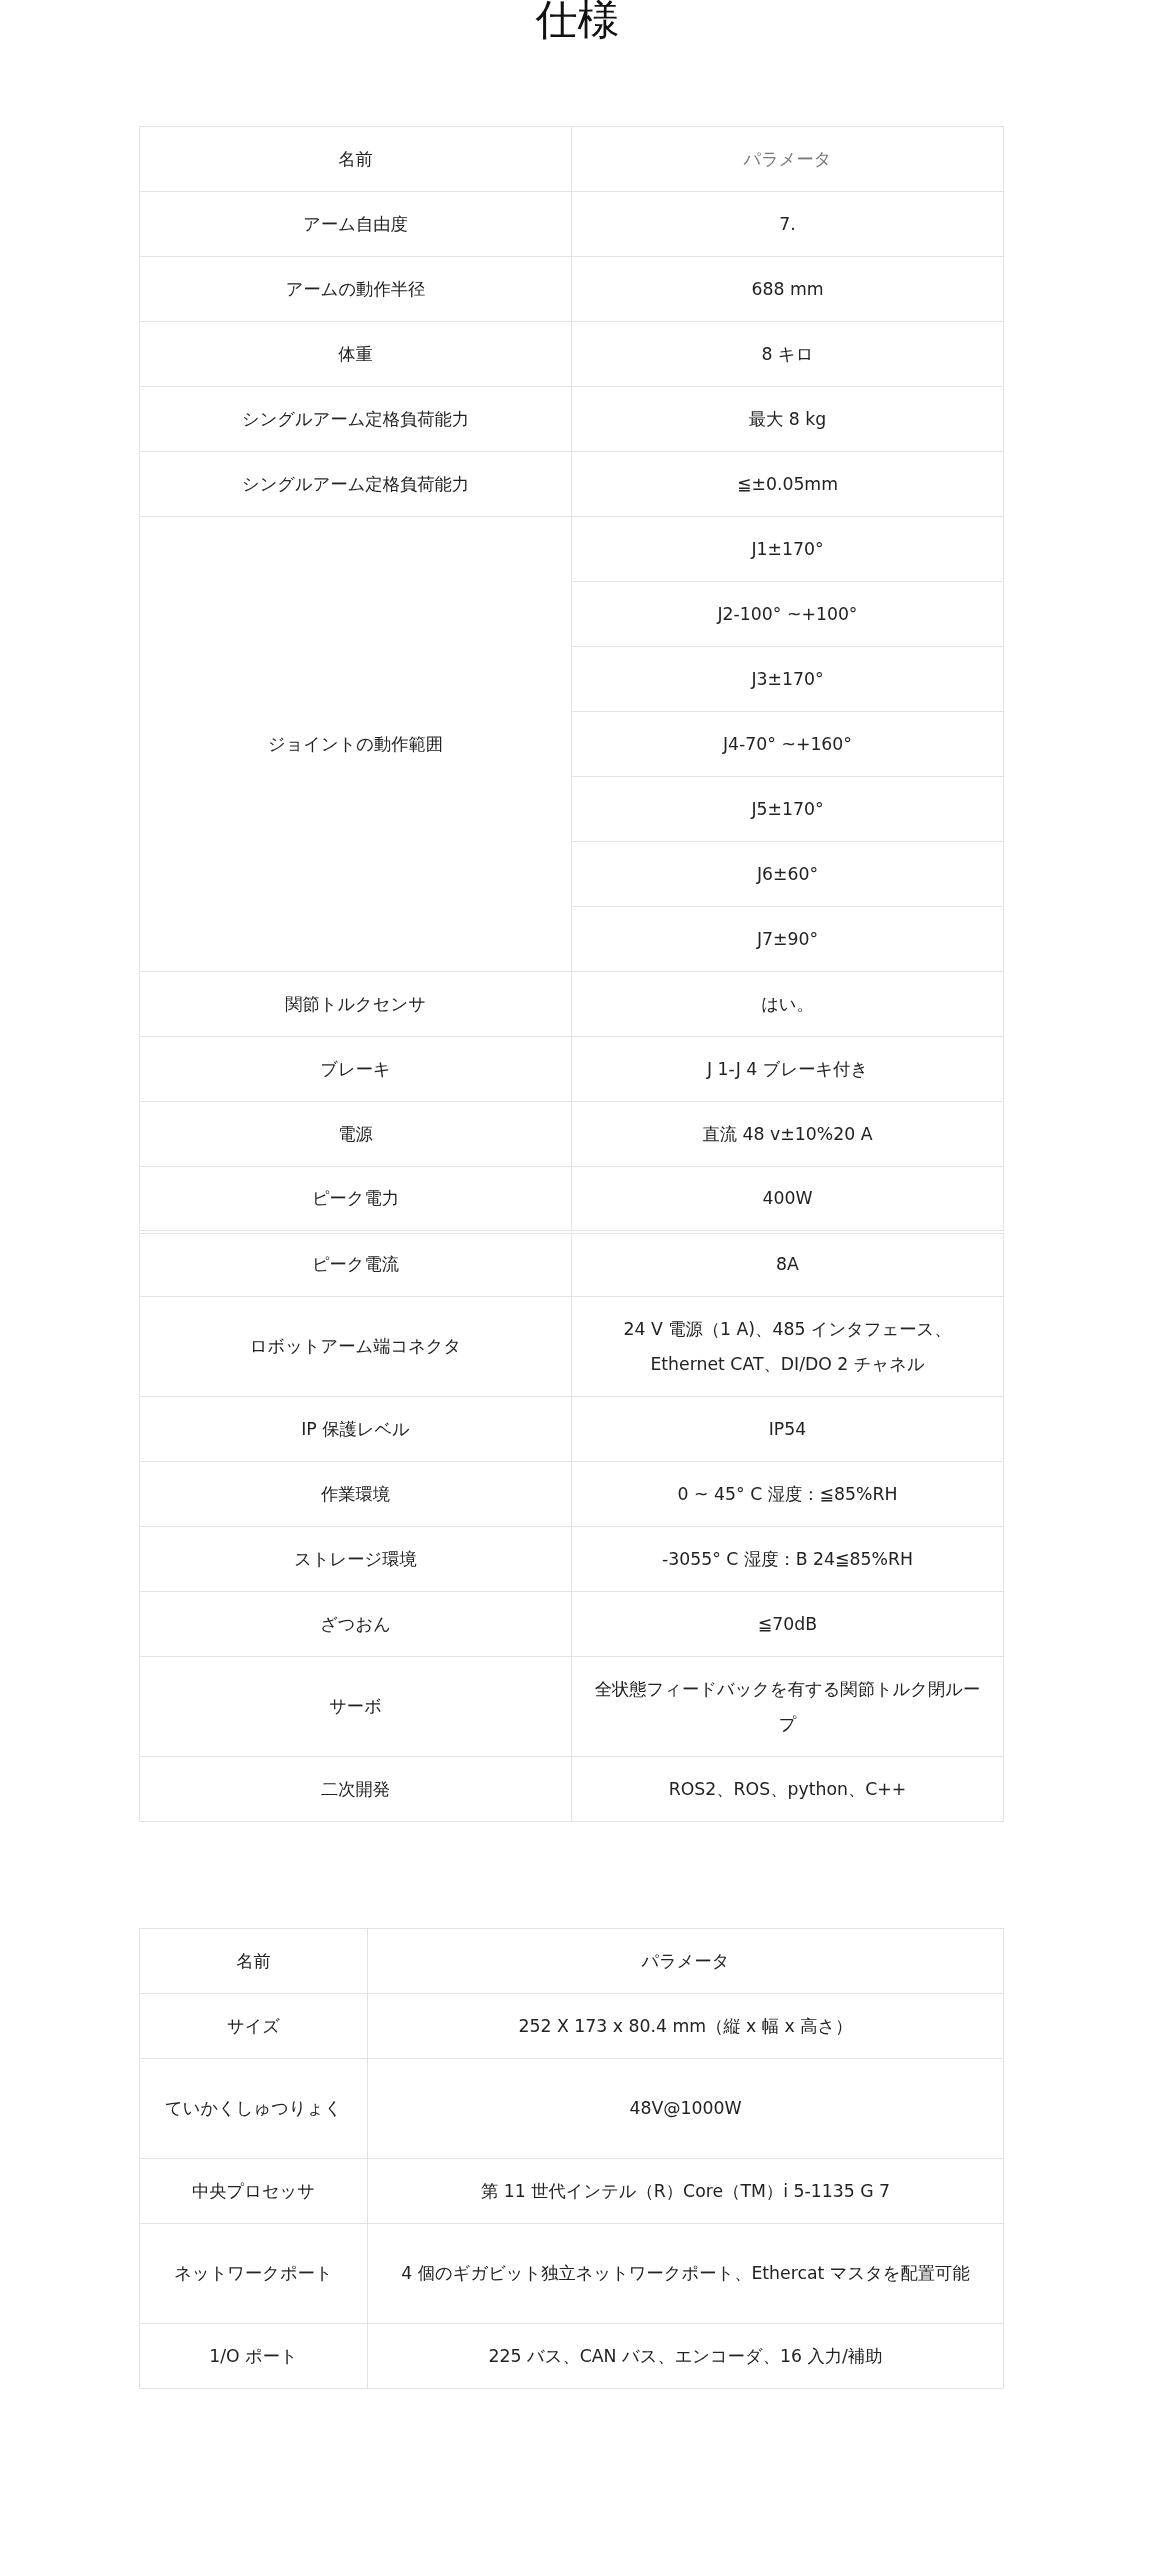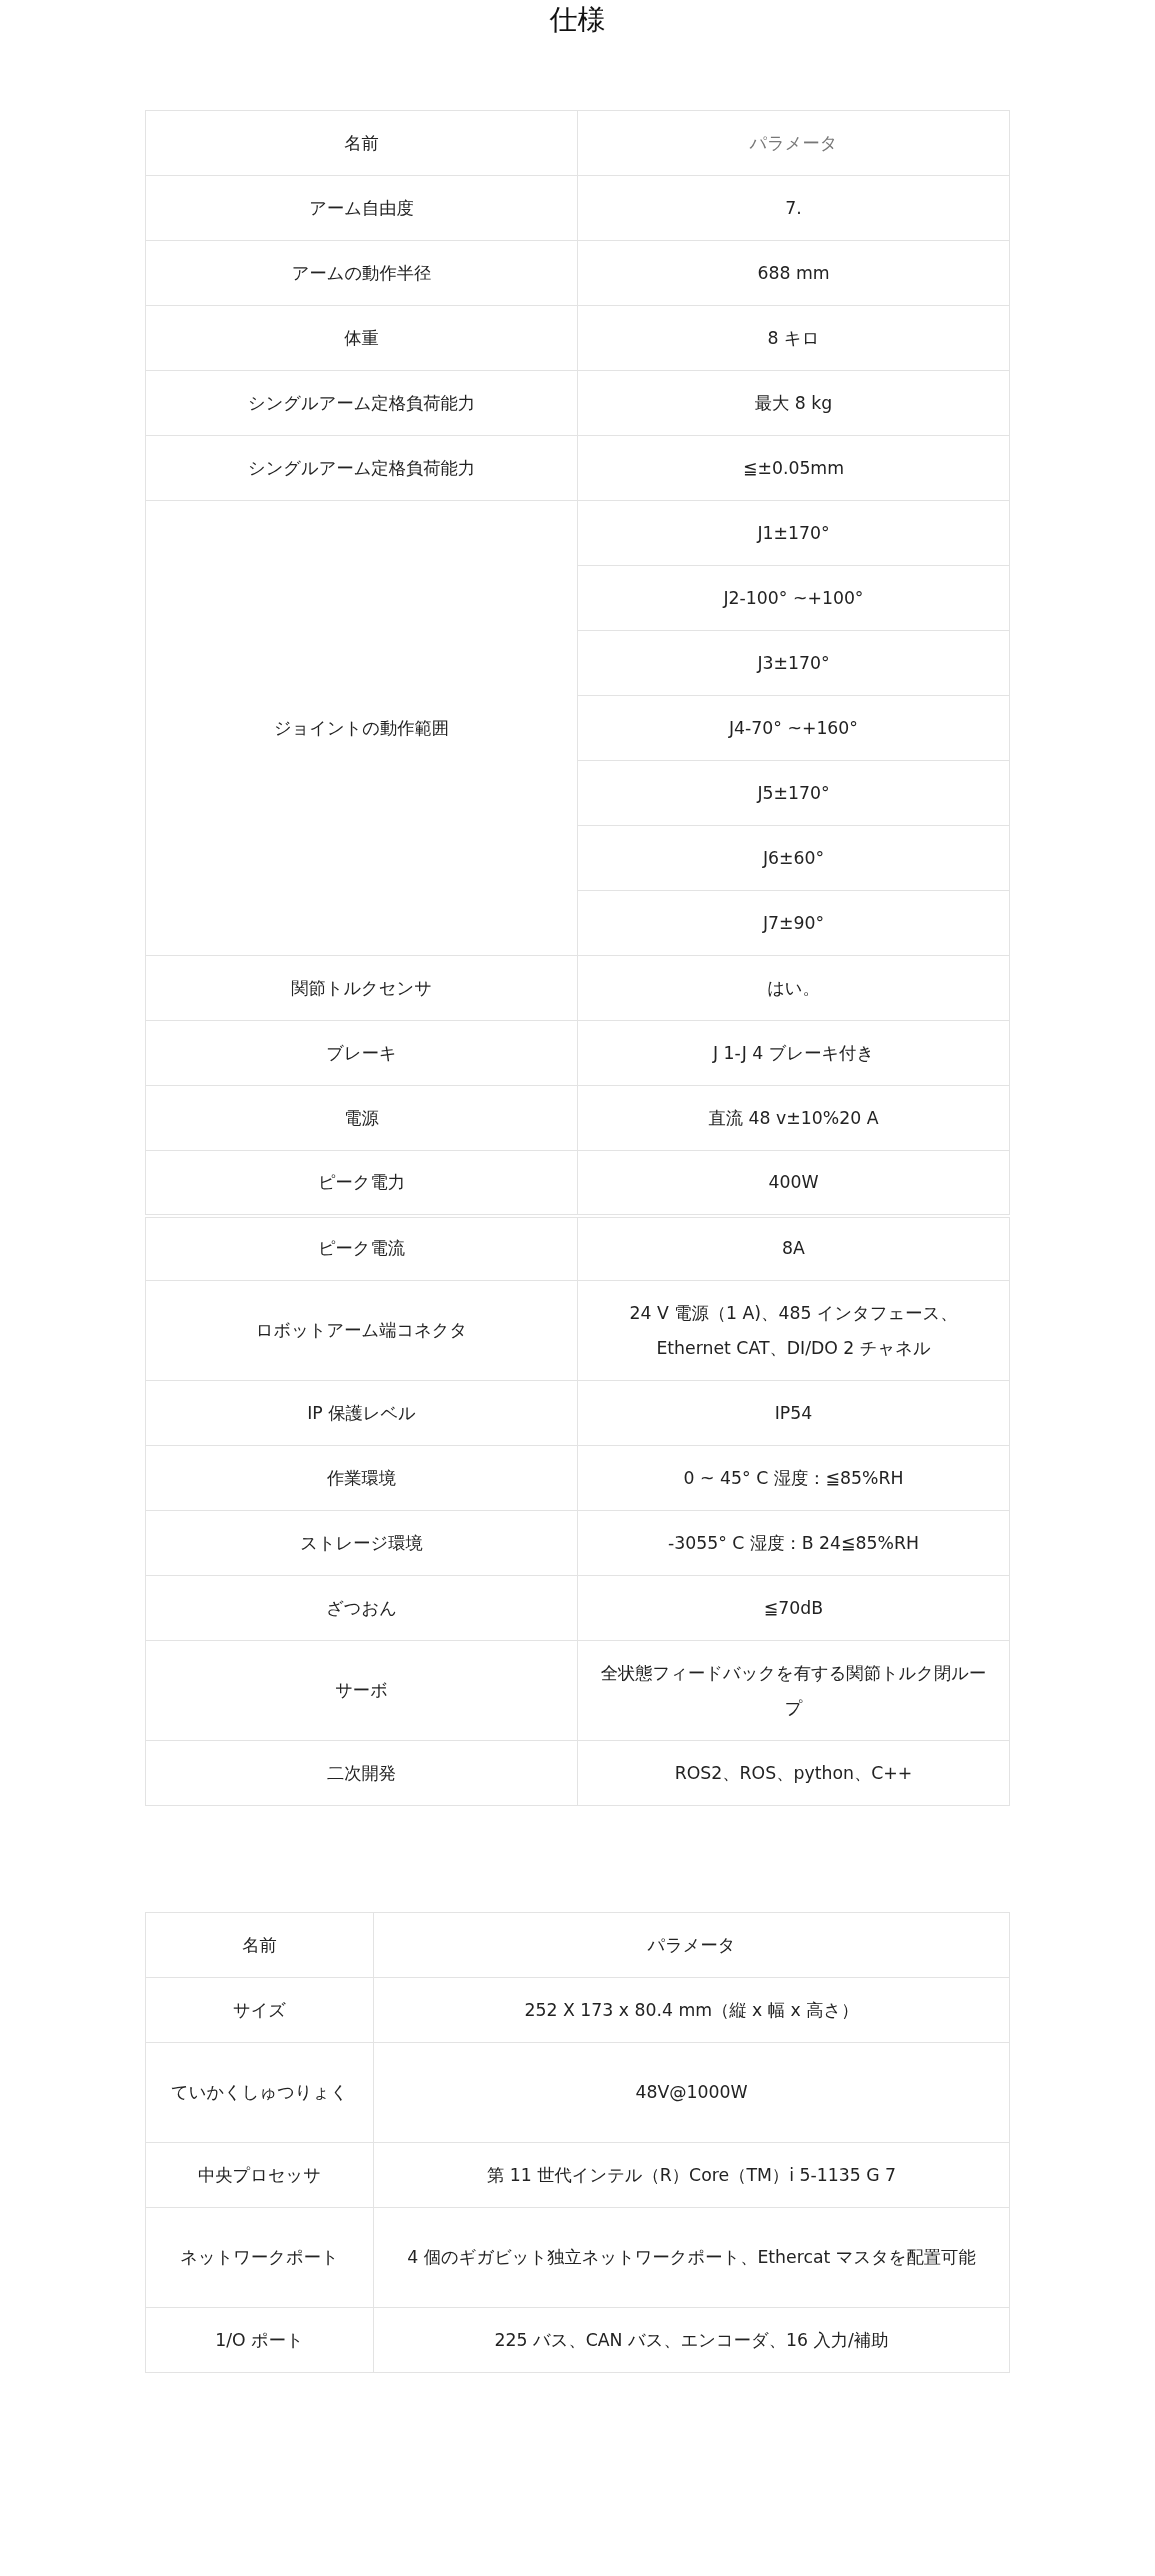--- a/index.html
+++ b/index.html
@@ -10,29 +10,30 @@
     font-family: "DejaVu Sans", "Liberation Sans", sans-serif;
     color: #222222;
     overflow: hidden;
   }
   .page-title {
     position: absolute;
     left: 0; top: 0;
     width: 1155px;
     text-align: center;
     font-family: "DejaVu Serif", "Liberation Serif", serif;
-    font-size: 28px;
+    font-size: 42px;
     line-height: 39px;
     color: #111111;
   }
   table.spec {
     position: absolute;
-    left: 145px;
+    left: 139px;
     border-collapse: collapse;
     table-layout: fixed;
+    margin-top: 16px;
   }
   table.spec td {
     border: 1.9px solid #e3e3e3;
     text-align: center;
     vertical-align: middle;
     font-size: 17.3px;
     line-height: 35px;
     padding: 0 17.3px;
     color: #222222;
     box-sizing: border-box;

